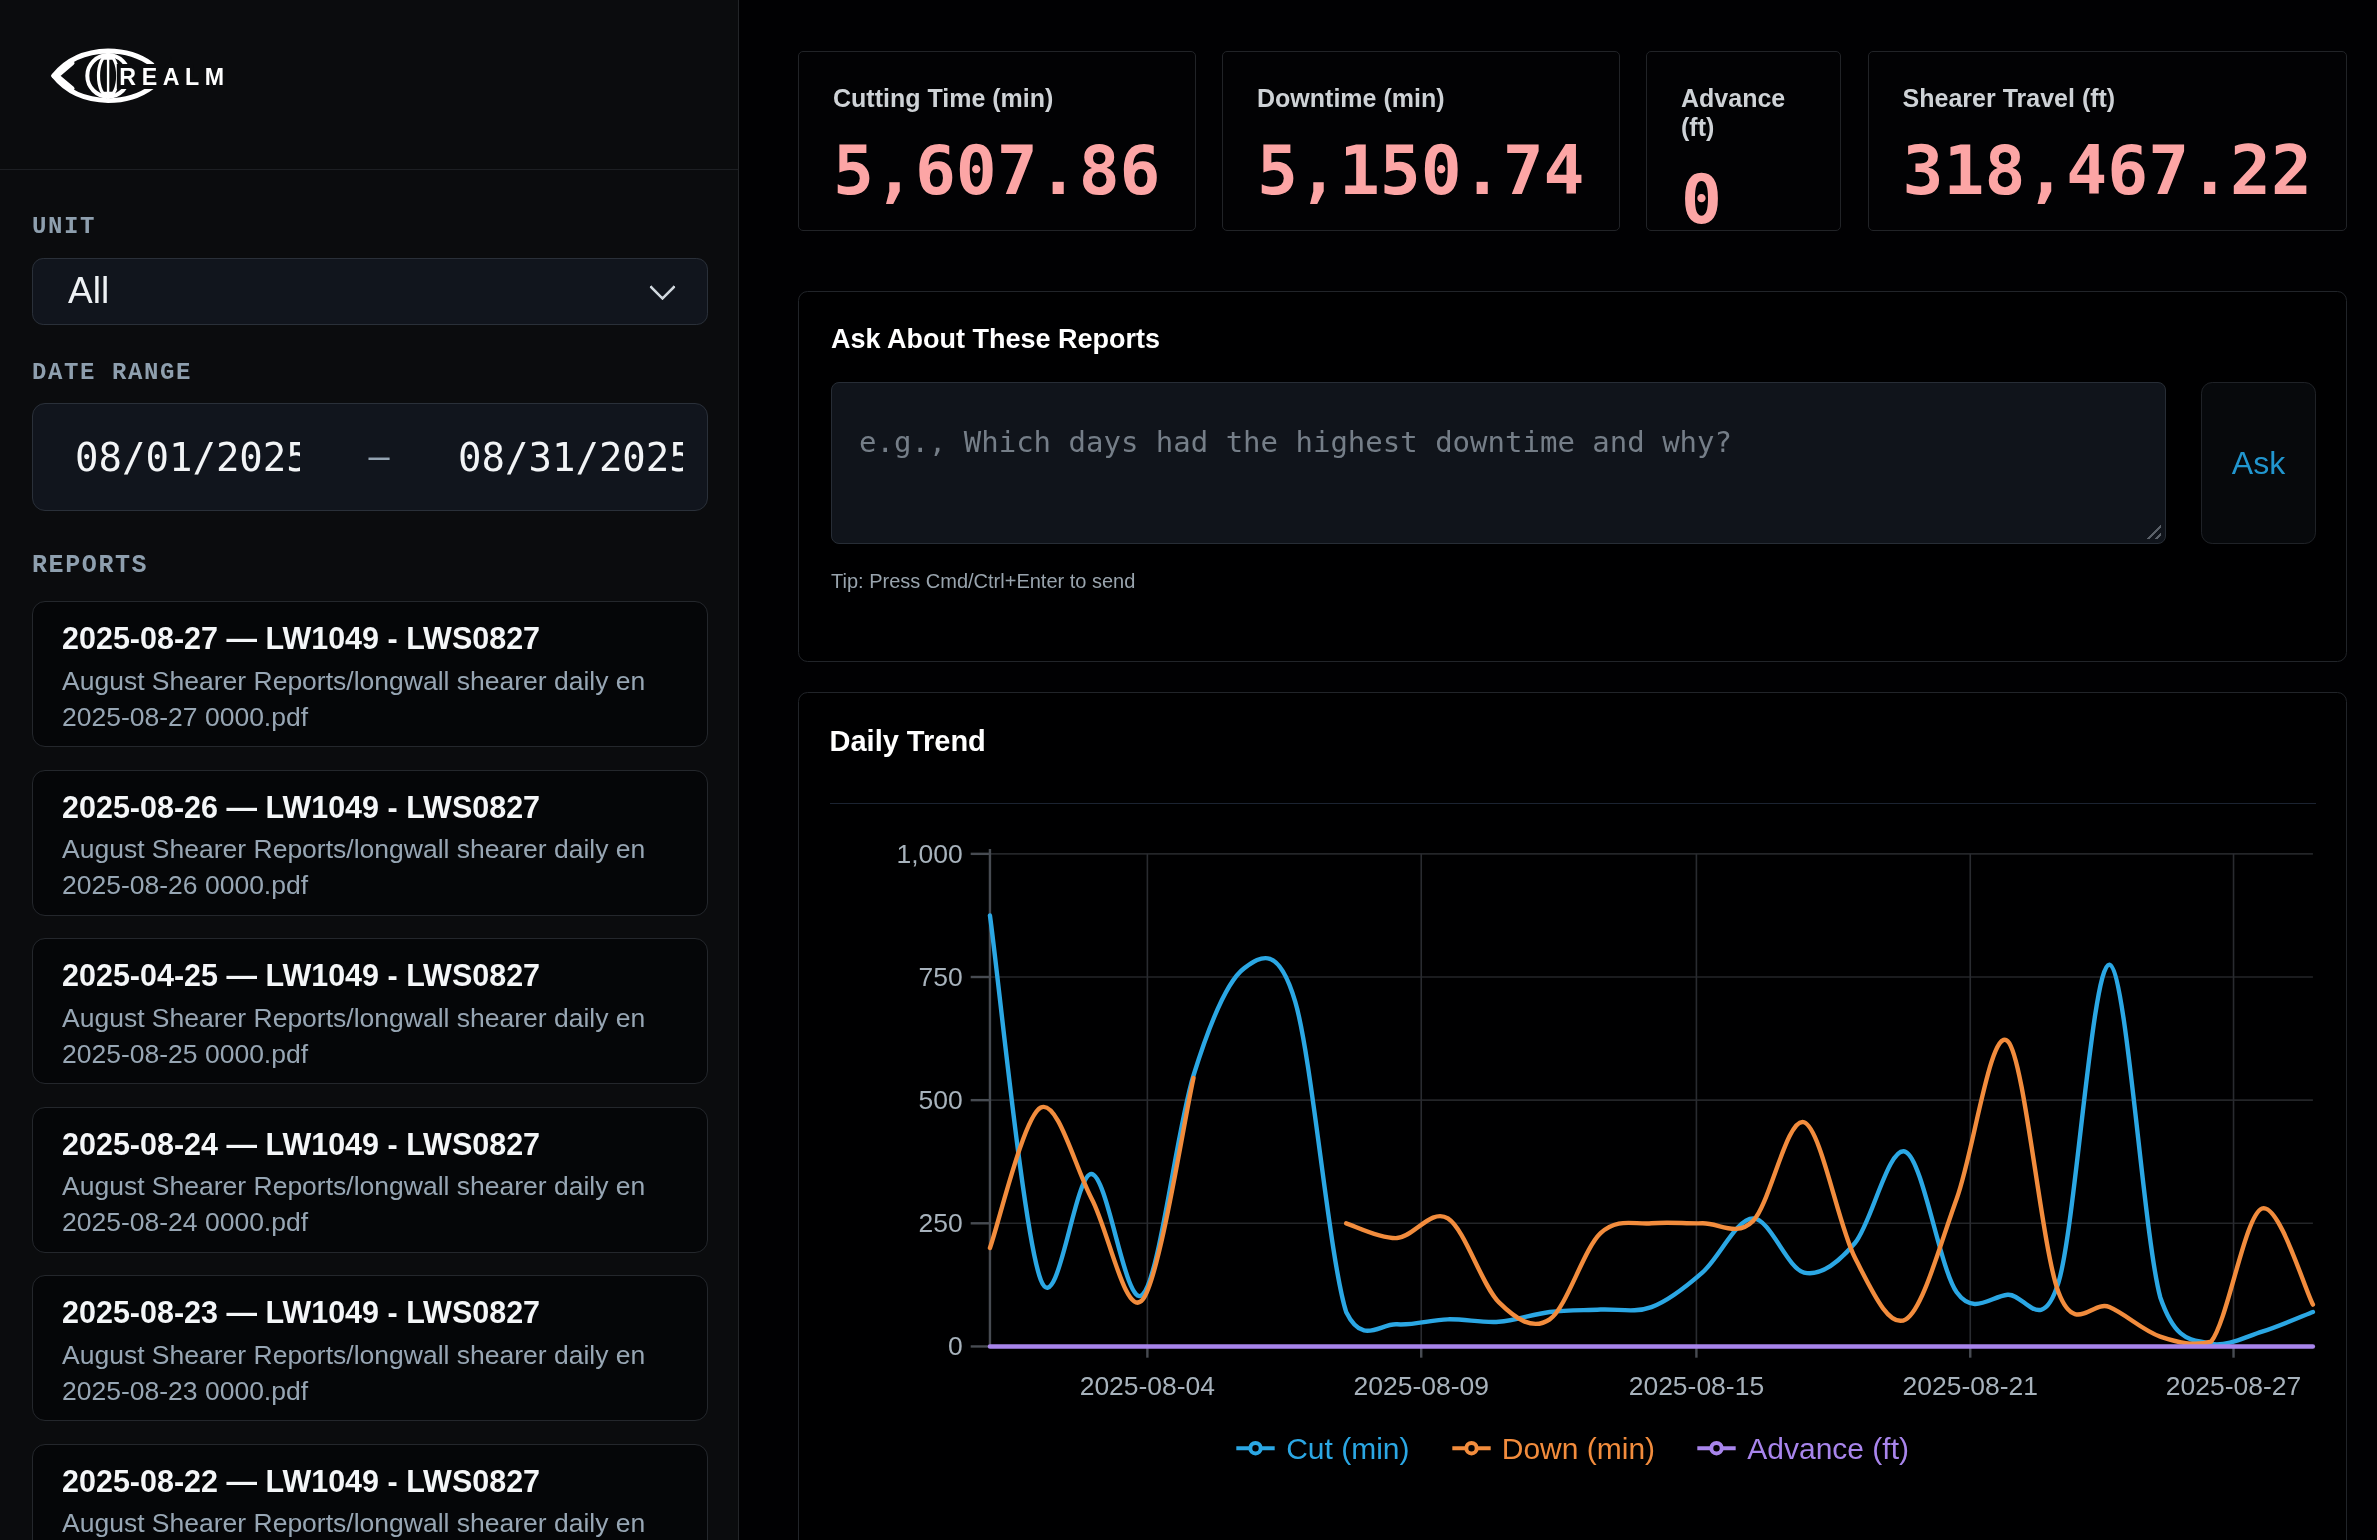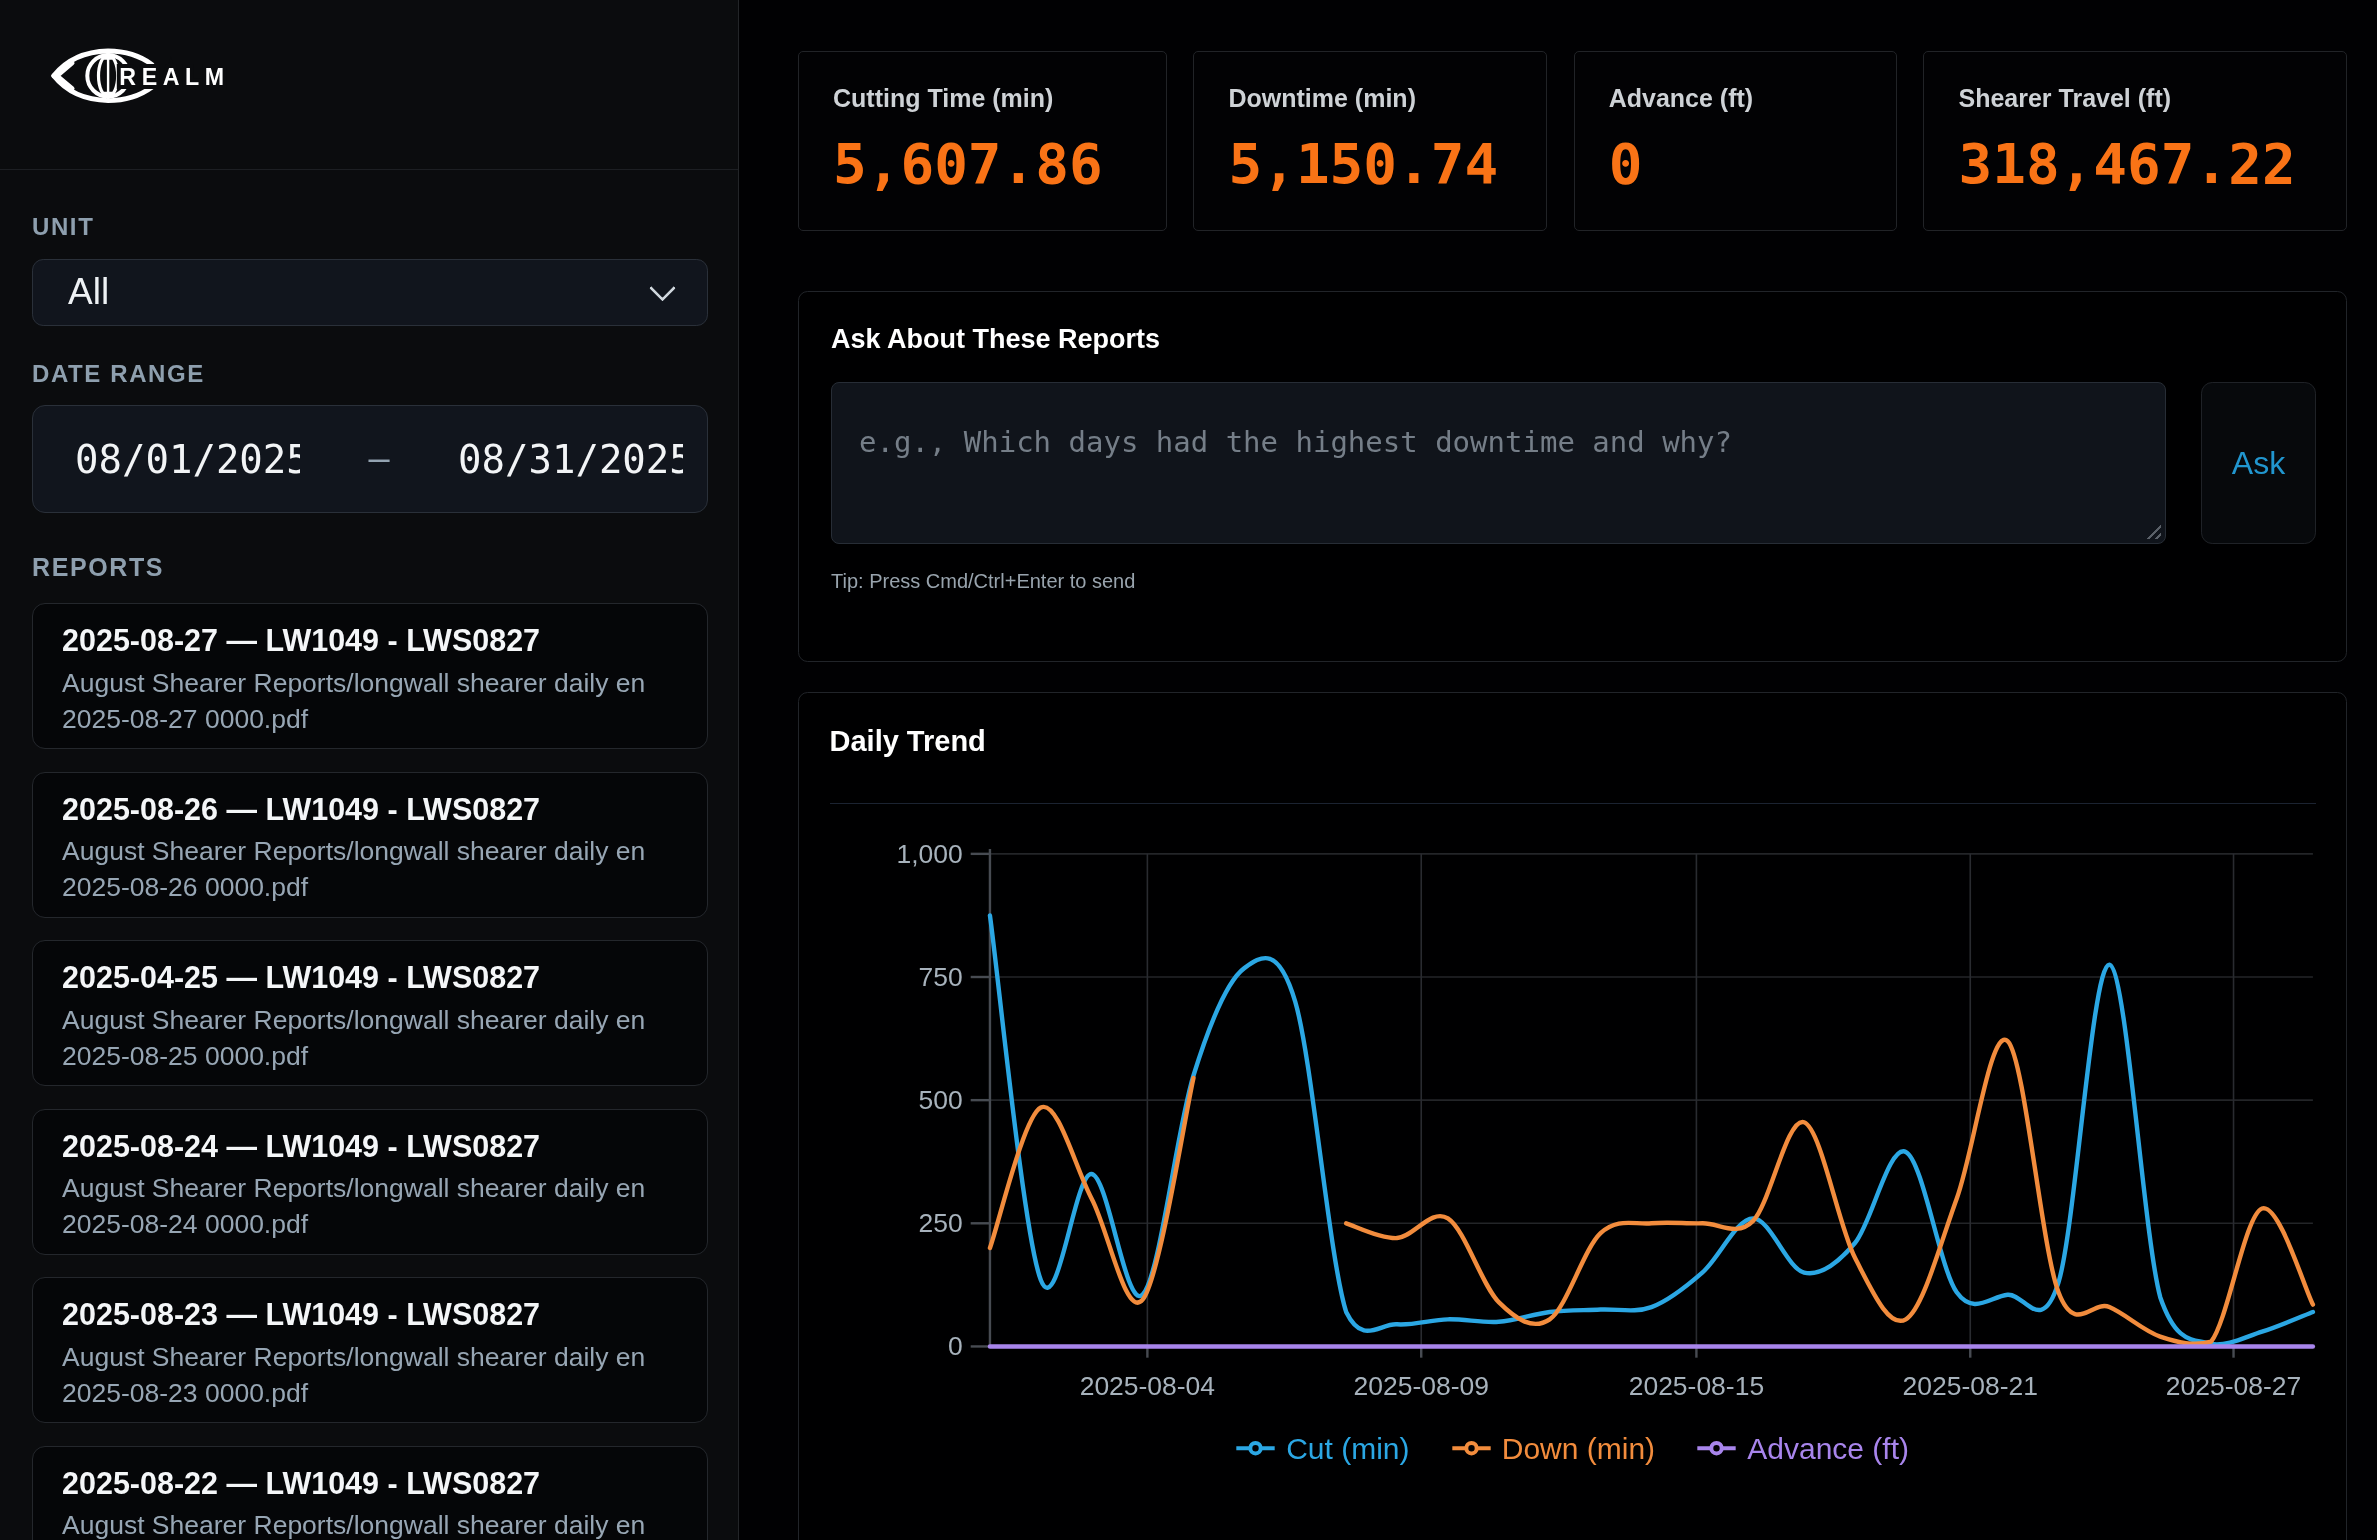--- a/index.html
+++ b/index.html
@@ -11,21 +11,21 @@
   .mono { font-family:"DejaVu Sans Mono", monospace; }
 
   
   .sidebar {
     position:absolute; left:0; top:0; width:739px; height:1540px;
     background:#0b0c0e; border-right:1.6px solid #232528;
   }
   .logo-block { padding:47px 0 0 50px; height:170px; border-bottom:1.6px solid #1d1f23; }
   .side-content { padding:0 30px 0 32px; }
   .side-label {
-    font-size:24px; font-weight:bold; letter-spacing:1.6px; color:#8e9fae;
+    font-size:24px; font-weight:bold; letter-spacing:1.6px; color:#8e9fae;font-family:Liberation Mono, monospace;
   }
   .lbl-unit { margin-top:43px; }
   .lbl-date { margin-top:34px; }
   .lbl-reports { margin-top:40px; font-size:25px; }
   .select-box {
     margin-top:17.6px; height:67px; background:#11151d; border:1.6px solid #2a3039;
     border-radius:11.2px; display:flex; align-items:center; padding:0 32px 0 35px;
     position:relative; cursor:pointer;
   }
   .select-box .sel-text { font-size:37px; color:#eef1f4; }
@@ -56,21 +56,21 @@
 
   .stats-row {
     position:absolute; top:51px; left:0; width:100%;
     display:grid; grid-template-columns:460fr 441fr 403fr 528fr; gap:26.5px;
   }
   .stat-card {
     height:180px; background:#020204; border:1.6px solid #212327; border-radius:5px;
     padding:32px 34px 0 34px;
   }
   .stat-label { font-size:25px; font-weight:bold; color:#ced2d6; }
-  .stat-value { margin-top:17.6px; font-size:56px; font-weight:bold; color:#f97316; }
+  .stat-value { margin-top:17.6px; font-size:68px; font-weight:bold; color:#fca5a5; }
 
   .ask-panel {
     position:absolute; top:291px; left:0; width:100%; height:371px;
     border:1.6px solid #212429; border-radius:9.6px; background:#000001; padding:32px 30px 0 32px;
   }
   .ask-title { font-size:27px; font-weight:bold; color:#fff; }
   .ask-row { display:flex; margin-top:27px; gap:35px; align-items:stretch;justify-content:center; }
   .ask-textarea-wrap { position:relative; flex:1; }
   .ask-textarea {
     width:100%; height:162px; background:#10141b; border:1.6px solid #272d36; border-radius:8px;

